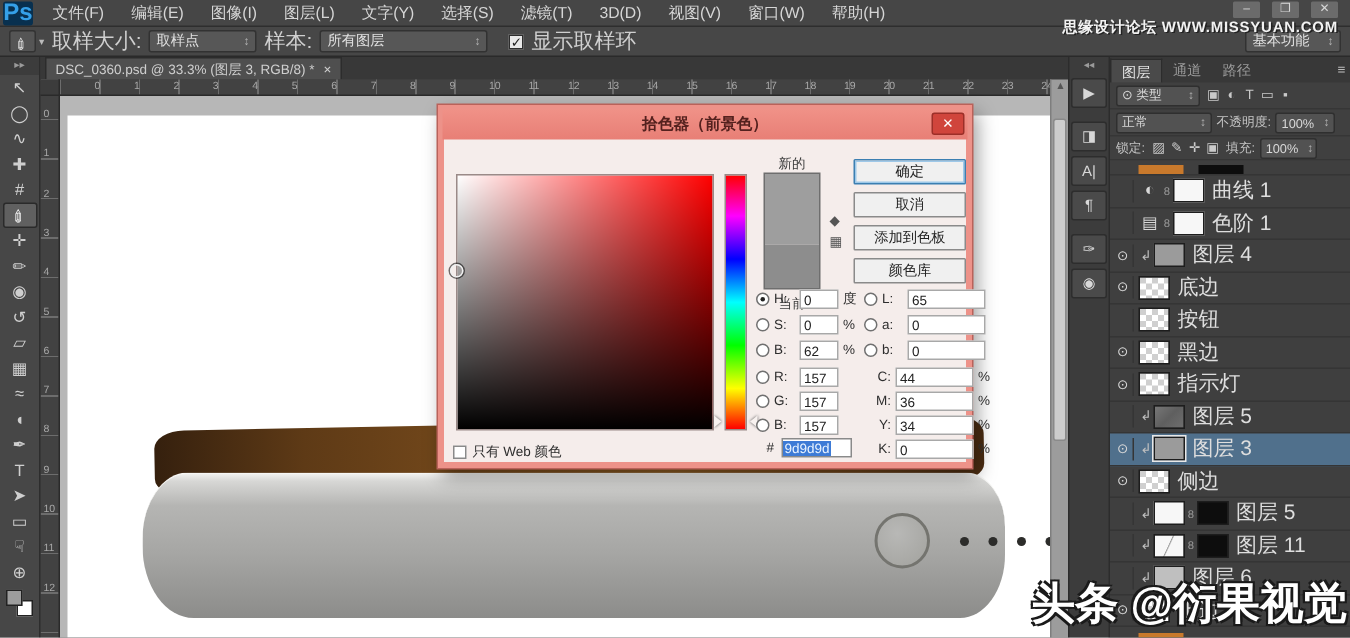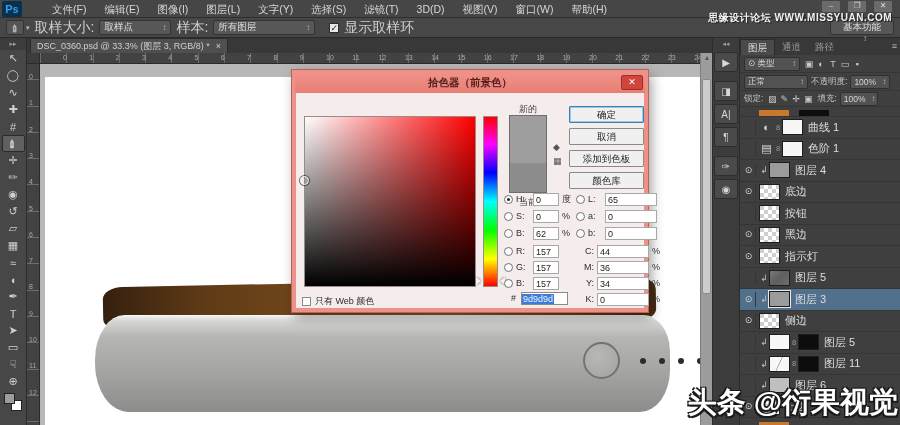--- a/index.html
+++ b/index.html
@@ -2,34 +2,34 @@
 <html><head>
 <meta charset="utf-8">
 <style>
   * { margin:0; padding:0; box-sizing:border-box; }
   html,body { width:900px; height:425px; overflow:hidden; }
   body { font-family:"Liberation Sans","DejaVu Sans",sans-serif; background:#3f3f3f; position:relative; }
   .abs { position:absolute; }
 
   
   #menubar { left:0; top:0; width:900px; height:18px; background:#464646; border-bottom:1px solid #2e2e2e; display:flex; align-items:center; z-index:5; }
-  #ps-logo { width:20px; height:16px; margin:1px 21px 1px 2px; background:#08304f; color:#35a0e8; font-size:11px; font-weight:bold; display:flex; align-items:center; justify-content:center; border-radius:2px; }
+  #ps-logo { width:20px; height:16px; margin:1px 4px 1px 2px; background:#08304f; color:#35a0e8; font-size:16px; font-weight:bold; display:flex; align-items:center; justify-content:center; border-radius:2px; }
   .menu-item { color:#d6d6d6; font-size:10.5px; padding:0 9px; line-height:18px; cursor:default; }
   #win-controls { position:absolute; right:8px; top:1px; display:flex; gap:8px; }
   .win-btn { width:18px; height:11px; background:#6b6b6b; color:#d9d9d9; font-size:8px; line-height:10px; text-align:center; border-radius:1px; }
 
   
   #optionsbar { left:0; top:18px; width:900px; height:20px; background:#474747; border-bottom:1px solid #2a2a2a; display:flex; align-items:center; z-index:5; }
   .opt-label { color:#cfcfcf; font-size:14px; margin:0 5px; }
   .opt-well { background:#575757; border:1px solid #323232; border-radius:2px; color:#e0e0e0; font-size:9.5px; height:15px; display:flex; align-items:center; padding:0 4px; justify-content:space-between; }
   .updn { color:#b0b0b0; font-size:8px; margin-left:6px; }
   #tool-badge { width:18px; height:15px; margin-left:6px; border:1px solid #333; border-radius:2px; background:#555; color:#eee; font-size:10px; text-align:center; line-height:14px; }
   .caret { color:#bbb; font-size:7px; margin-left:2px; }
   #opt-check { width:10px; height:10px; background:#e8e8e8; border:1px solid #2d2d2d; color:#222; font-size:9px; line-height:9px; text-align:center; margin-left:14px; }
-  #workspace { position:absolute; right:6px; top:2px; width:64px;flex-direction:column; }
+  #workspace { position:absolute; right:6px; top:2px; width:64px; }
 
   
   #toolbar { left:0; top:38px; width:27px; height:387px; background:#474747; border-right:1px solid #2d2d2d; z-index:4; }
   #toolbar-collapse { color:#9a9a9a; font-size:7px; text-align:center; height:12px; line-height:12px; background:#3c3c3c; }
   .tool { width:23px; height:17px; margin:0 auto; color:#cfcfcf; font-size:11px; display:flex; align-items:center; justify-content:center; }
   .tool.sel { background:#606060; border:1px solid #2a2a2a; border-radius:2px; color:#fff; }
   .tool .r225 { transform:rotate(225deg); display:inline-block; }
   #fgbg { margin:3px auto 0; width:18px; height:18px; position:relative; }
   #bg-swatch { position:absolute; right:0; bottom:0; width:11px; height:11px; background:#ffffff; border:1px solid #222; }
   #fg-swatch { position:absolute; left:0; top:0; width:11px; height:11px; background:#9d9d9d; border:1px solid #222; }
@@ -83,21 +83,21 @@
   .adj-icon { color:#d8d8d8; font-size:11px; width:15px; text-align:center; flex:none; }
   .thumb { width:21px; height:16px; border:1px solid #1d1d1d; flex:none; }
   .selected .thumb { outline:1px solid #e8e8e8; }
   .thumb.checker { background:repeating-conic-gradient(#ffffff 0 25%, #cfcfcf 0 50%) 0 0/8px 8px; }
   .thumb.gray { background:#9b9b9b; } .thumb.lightgray { background:#bfbfbf; }
   .thumb.darkgray { background:linear-gradient(135deg,#777 0,#5f5f5f 50%,#6e6e6e 100%); }
   .thumb.white { background:#f7f7f7; }
   .thumb.whitediag { background:linear-gradient(115deg,#f7f7f7 46%,#999 48%,#f7f7f7 52%); }
   .thumb.black { background:#0d0d0d; }
   .chain { color:#9a9a9a; font-size:7.5px; width:8px; text-align:center; flex:none; }
-  .lname { color:#dedede; font-size:11px; margin-left:5px; white-space:nowrap; }
+  .lname { color:#dedede; font-size:14px; margin-left:5px; white-space:nowrap; }
   .sliver-row { height:10px; display:flex; gap:10px; padding-left:19px; align-items:flex-end; border-bottom:1px solid #353535; }
   .sliver { width:30px; height:6px; }
 
   
   #dialog { left:292px; top:70px; width:356px; height:242px; background:#f5edeb; border:4px solid #ed9289; box-shadow:0 0 0 1px #b9625a, 3px 5px 12px rgba(0,0,0,.4); z-index:10; }
   #dlg-title { height:20px; margin:-1px; background:linear-gradient(#f09187,#e87f76); display:flex; align-items:center; justify-content:center; color:#54211e; font-size:10.5px; font-weight:bold; position:relative; }
   #dlg-close { position:absolute; right:2px; top:2px; width:22px; height:15px; background:#d0453c; border:1px solid #9c2f28; color:#fff; font-size:9px; line-height:13px; text-align:center; border-radius:2px; }
   #color-field { position:absolute; left:8px; top:42px; width:172px; height:171px; border:1px solid #9a8a88;
       background:linear-gradient(to top,#000,rgba(0,0,0,0)), linear-gradient(to right,#ffffff,#ff0000); }
   #field-marker { position:absolute; left:-5px; top:59px; width:9px; height:9px; border-radius:50%; border:1px solid #f0f0f0; box-shadow:0 0 0 1px rgba(0,0,0,.55); }
@@ -161,21 +161,21 @@
 
 <div id="optionsbar" class="abs">
   <div id="tool-badge"><span class="r225" style="display:inline-block;transform:rotate(225deg);">✎</span></div>
   <span class="caret">▾</span>
   <span class="opt-label">取样大小:</span>
   <div class="opt-well" style="width:72px;">
     <span>取样点</span>
       <span class="updn">↕</span>
   </div>
   <span class="opt-label">样本:</span>
-  <div class="opt-well" style="width:102px;">
+  <div class="opt-well" style="width:112px;">
     <span>所有图层</span>
       <span class="updn">↕</span>
   </div>
   <div id="opt-check">✓</div>
   <span class="opt-label">显示取样环</span>
   <div id="workspace" class="opt-well">
     <span>基本功能</span>
       <span class="updn">↕</span>
   </div>
 </div>

